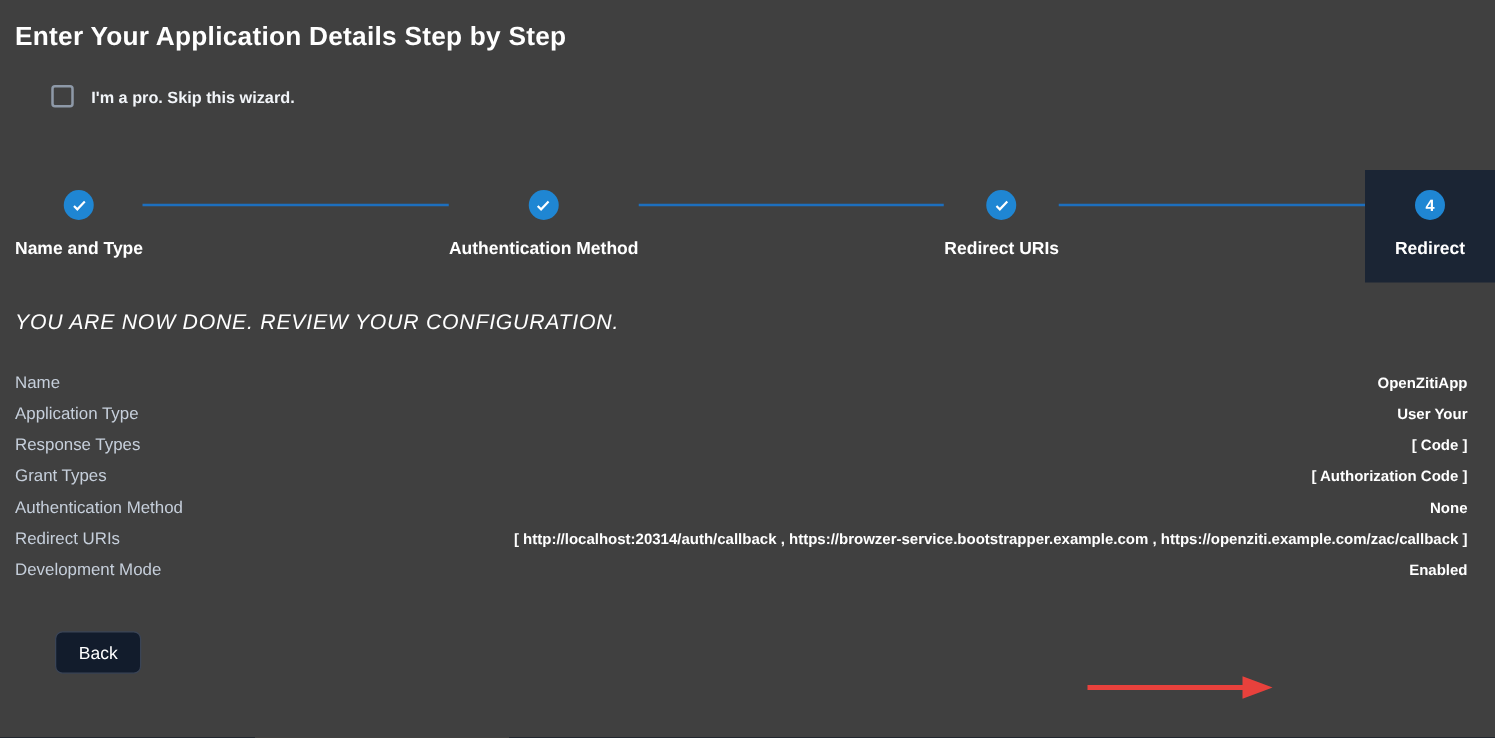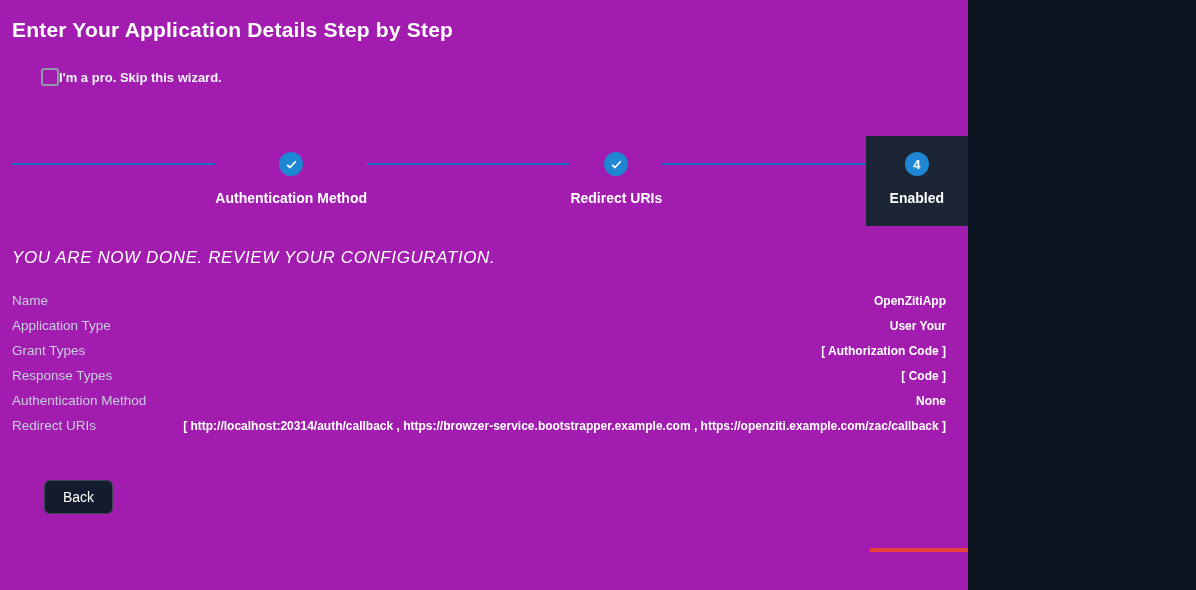--- a/index.html
+++ b/index.html
@@ -1,35 +1,36 @@
 <!DOCTYPE html>
 <html><head>
 <meta charset="utf-8">
 <style>
   * { box-sizing: border-box; margin: 0; padding: 0; }
   html, body { background: #0d1422; }
   body { font-family: "Liberation Sans", sans-serif; }
   .app {
     position: relative;
-    width: 968px;
+    width: 1196px;
     height: 590px;
-    background: #a21caf;
+    background: #404040;
     color: #ffffff;
     overflow: hidden;
     padding: 14px 22px 0 12px;
   }
   .page-title {
     font-size: 21px;
     font-weight: 700;
     letter-spacing: 0.2px;
     padding-top: 4px;
   }
   .skip-row {
     display: flex;
     align-items: center;
+    gap: 14px;
     margin-top: 26px;
     margin-left: 13px;
     cursor: pointer;
     width: fit-content;
     padding-left: 16px;
   }
   .checkbox {
     width: 18px;
     height: 18px;
     border: 2px solid #8e99a8;
@@ -91,21 +92,21 @@
     margin-top: 22px;
     font-size: 17px;
     font-weight: 500;
     letter-spacing: 0.6px;
     color: #ffffff;
     font-style: italic;
   }
   .review-rows { margin-top: 20px; }
   .review-row {
     display: flex;
-    align-items: center;
+    align-items: flex-end;
     justify-content: space-between;
     height: 25px;
   }
   .review-label {
     font-size: 13.5px;
     font-weight: 400;
     color: #c6cfdb;
     white-space: nowrap;
   }
   .review-value {
@@ -159,80 +160,92 @@
 
   <h1 class="page-title">Enter Your Application Details Step by Step</h1>
 
   <label class="skip-row">
     <span class="checkbox"></span>
     <span class="skip-label">I'm a pro. Skip this wizard.</span>
   </label>
 
   <div class="stepper">
 
-
-    <div class="connector"></div>
-
     <div class="step">
       <div class="step-circle">
         <svg viewBox="0 0 24 24" width="13" height="13" aria-hidden="true">
             <path d="M4 12.5l5 5 11-11.5" stroke="#ffffff" stroke-width="3.2" fill="none"></path>
           </svg>
       </div>
-      <div class="step-label">Authentication Method</div>
+      <div class="step-label">Name and Type</div>
     </div>
 
     <div class="connector"></div>
 
     <div class="step">
       <div class="step-circle">
         <svg viewBox="0 0 24 24" width="13" height="13" aria-hidden="true">
             <path d="M4 12.5l5 5 11-11.5" stroke="#ffffff" stroke-width="3.2" fill="none"></path>
           </svg>
       </div>
+      <div class="step-label">Authentication Method</div>
+    </div>
+
+    <div class="connector"></div>
+
+    <div class="step">
+      <div class="step-circle">
+        <svg viewBox="0 0 24 24" width="13" height="13" aria-hidden="true">
+            <path d="M4 12.5l5 5 11-11.5" stroke="#ffffff" stroke-width="3.2" fill="none"></path>
+          </svg>
+      </div>
       <div class="step-label">Redirect URIs</div>
     </div>
 
     <div class="connector"></div>
 
     <div class="step-panel">
       <div class="step">
         <div class="step-circle">4</div>
-        <div class="step-label">Enabled</div>
+        <div class="step-label">Redirect</div>
       </div>
     </div>
 
   </div>
 
   <h2 class="review-heading">YOU ARE NOW DONE. REVIEW YOUR CONFIGURATION.</h2>
 
   <div class="review-rows">
     <div class="review-row">
       <span class="review-label">Name</span>
       <span class="review-value">OpenZitiApp</span>
     </div>
     <div class="review-row">
       <span class="review-label">Application Type</span>
       <span class="review-value">User Your</span>
     </div>
     <div class="review-row">
+      <span class="review-label">Response Types</span>
+      <span class="review-value">[ Code ]</span>
+    </div>
+    <div class="review-row">
       <span class="review-label">Grant Types</span>
       <span class="review-value">[ Authorization Code ]</span>
     </div>
     <div class="review-row">
-      <span class="review-label">Response Types</span>
-      <span class="review-value">[ Code ]</span>
-    </div>
-    <div class="review-row">
       <span class="review-label">Authentication Method</span>
       <span class="review-value">None</span>
     </div>
     <div class="review-row">
       <span class="review-label">Redirect URIs</span>
       <span class="review-value">[ http://localhost:20314/auth/callback , https://browzer-service.bootstrapper.example.com , https://openziti.example.com/zac/callback ]</span>
+    </div>
+    <div class="review-row">
+      <span class="review-label">Development Mode</span>
+      <span class="review-value">Enabled</span>
     </div>
   </div>
 
   <div class="actions">
     <button class="back-button">Back</button>
   </div>
 
   <svg class="pointer-arrow" width="152" height="22" viewBox="0 0 152 22">
     <line x1="2" y1="11" x2="128" y2="11" stroke="#e8413c" stroke-width="4"></line>
     <polygon points="126,2 150,11 126,20" fill="#e8413c"></polygon>

